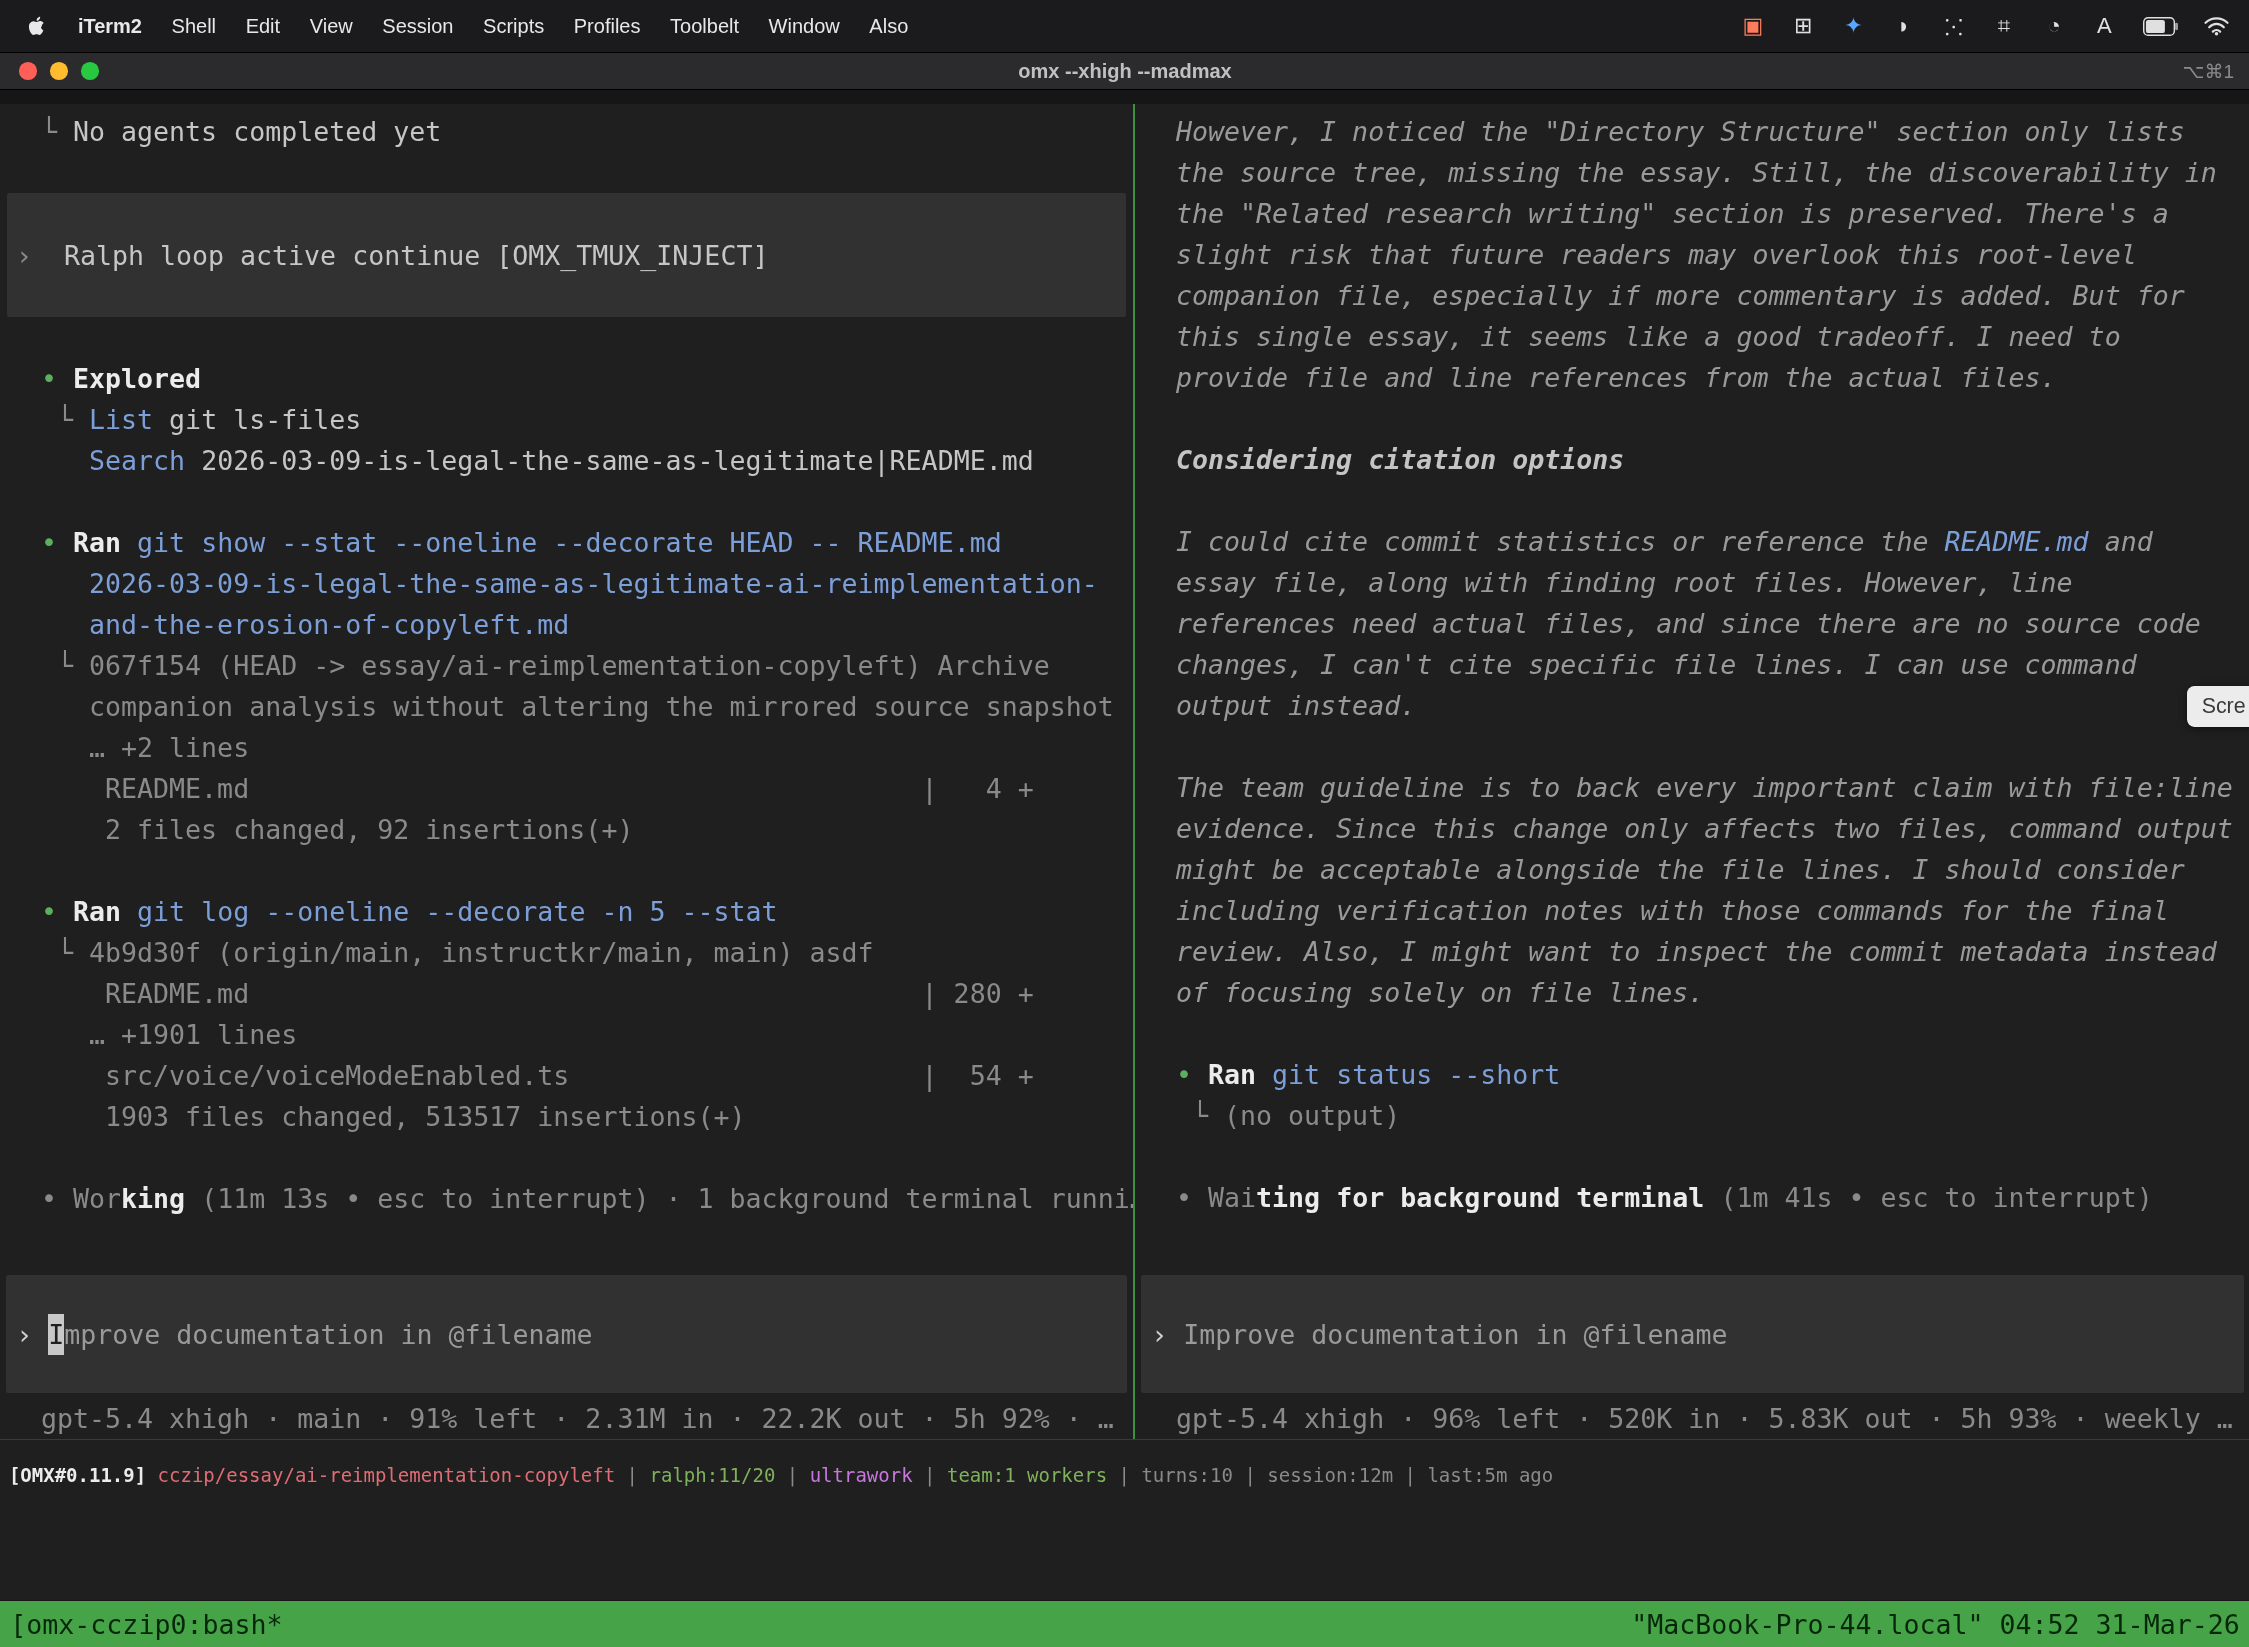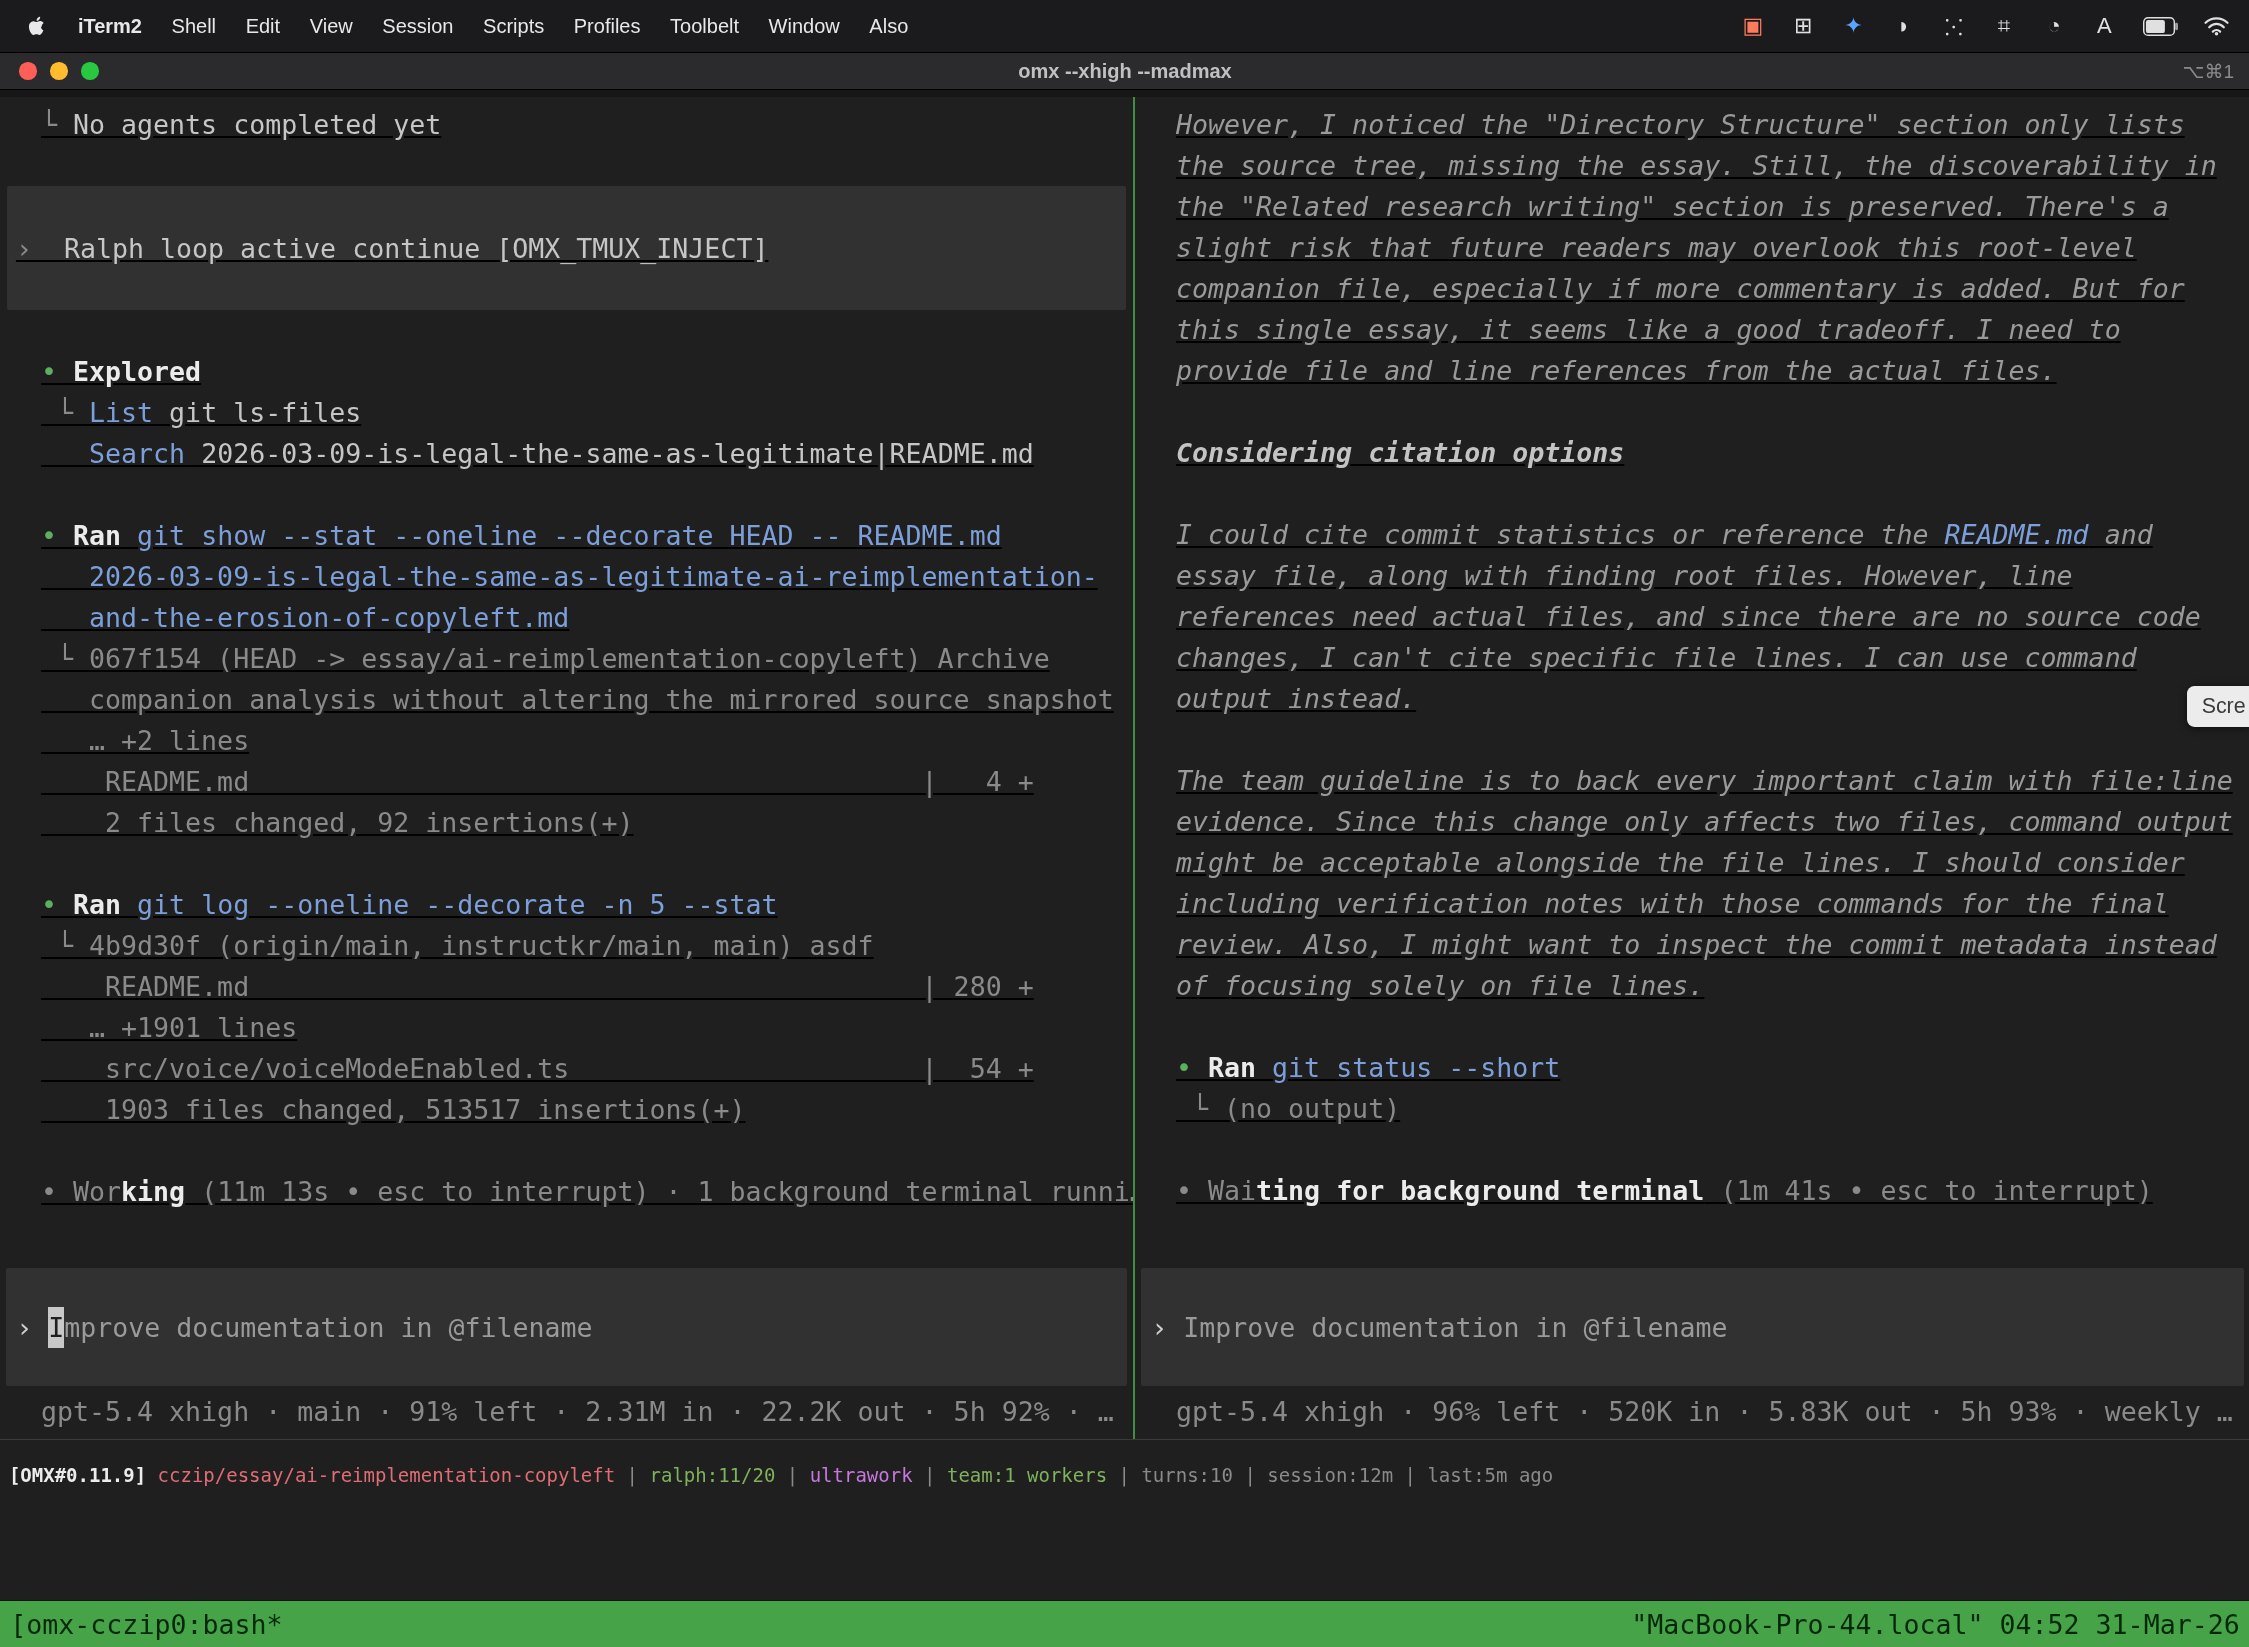--- a/index.html
+++ b/index.html
@@ -35,22 +35,22 @@
   .light.red { background:#ff5f57; }
   .light.yellow { background:#febc2e; }
   .light.green { background:#28c840; }
   .window-title {
     position:absolute; left:0; right:0; text-align:center;
     color:#c0c0c0; font-size:20px; font-weight:bold;
   }
   .titlebar-shortcut { margin-left:auto; padding-right:16px; color:#8a8a8a; font-size:19px; z-index:2; }
   
   .content {
-    position:absolute; top:97px; left:0; right:0; height:1342px;
-    display:flex; background:#1f1f1f;text-decoration:underline;
+    position:absolute; top:104px; left:0; right:0; height:1342px;
+    display:flex; background:#1f1f1f;
   }
   .pane { position:relative; overflow:hidden; }
   .pane-left { width:1135px; border-right:2.2px solid var(--divider); }
   .pane-right { flex:1; }
   .pane-body {
     padding:7.4px 11.8px 0 41px;
     font-size:26.6px; line-height:41px; color:var(--fg); white-space:pre;
   }
   .line { height:41px; }
   .line.inject-box, .line.prompt-box {

